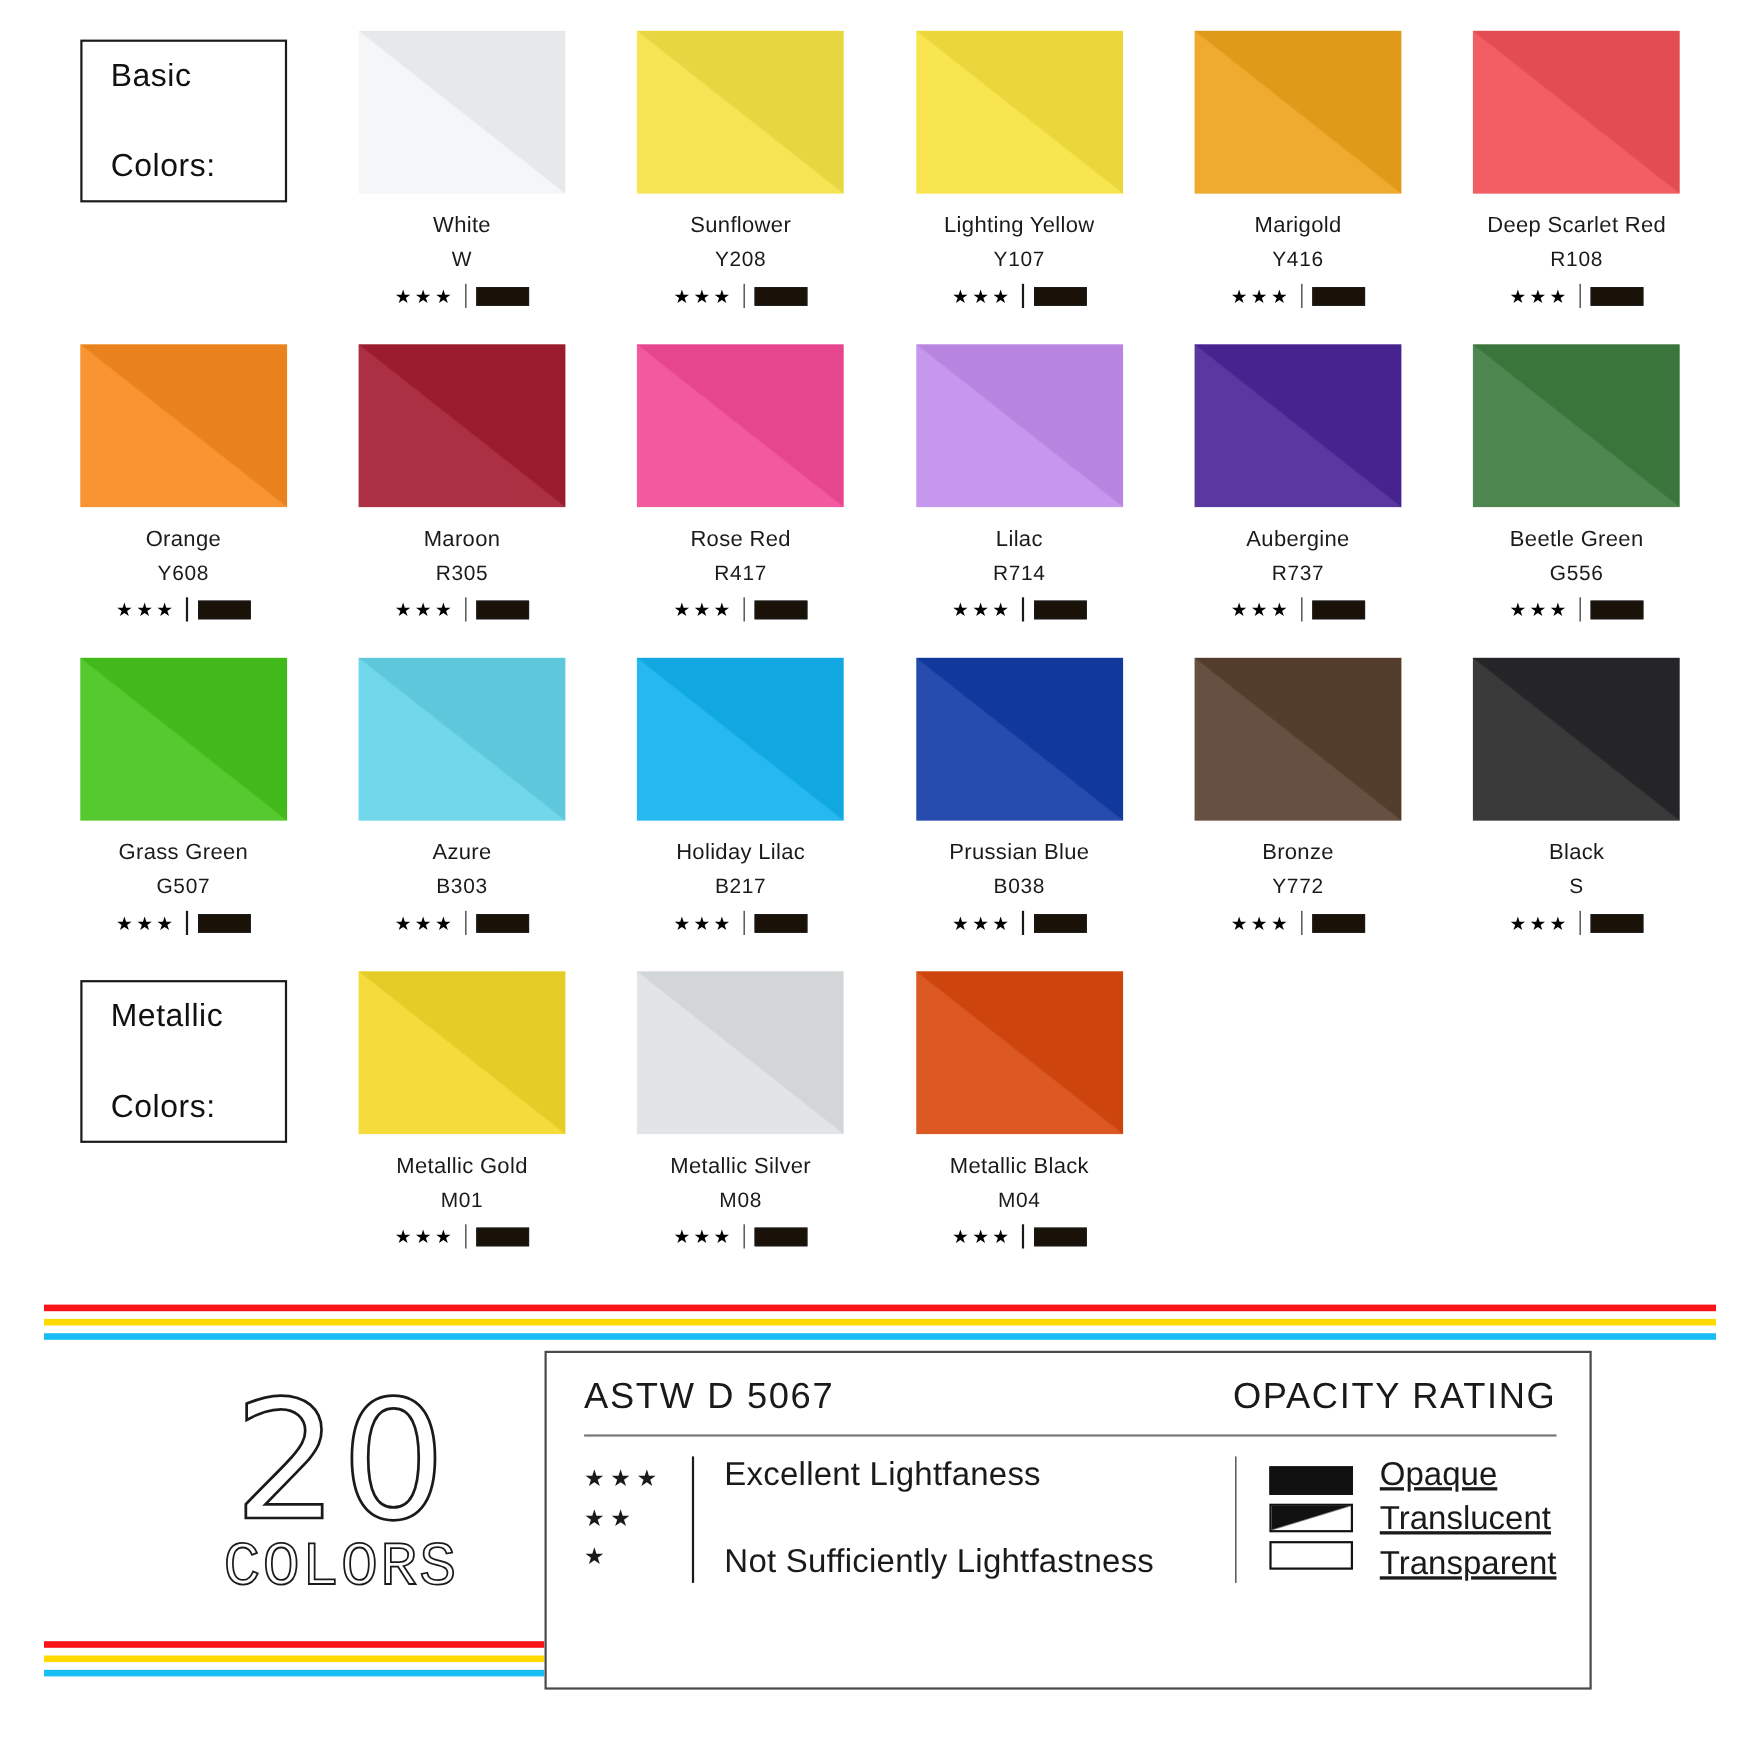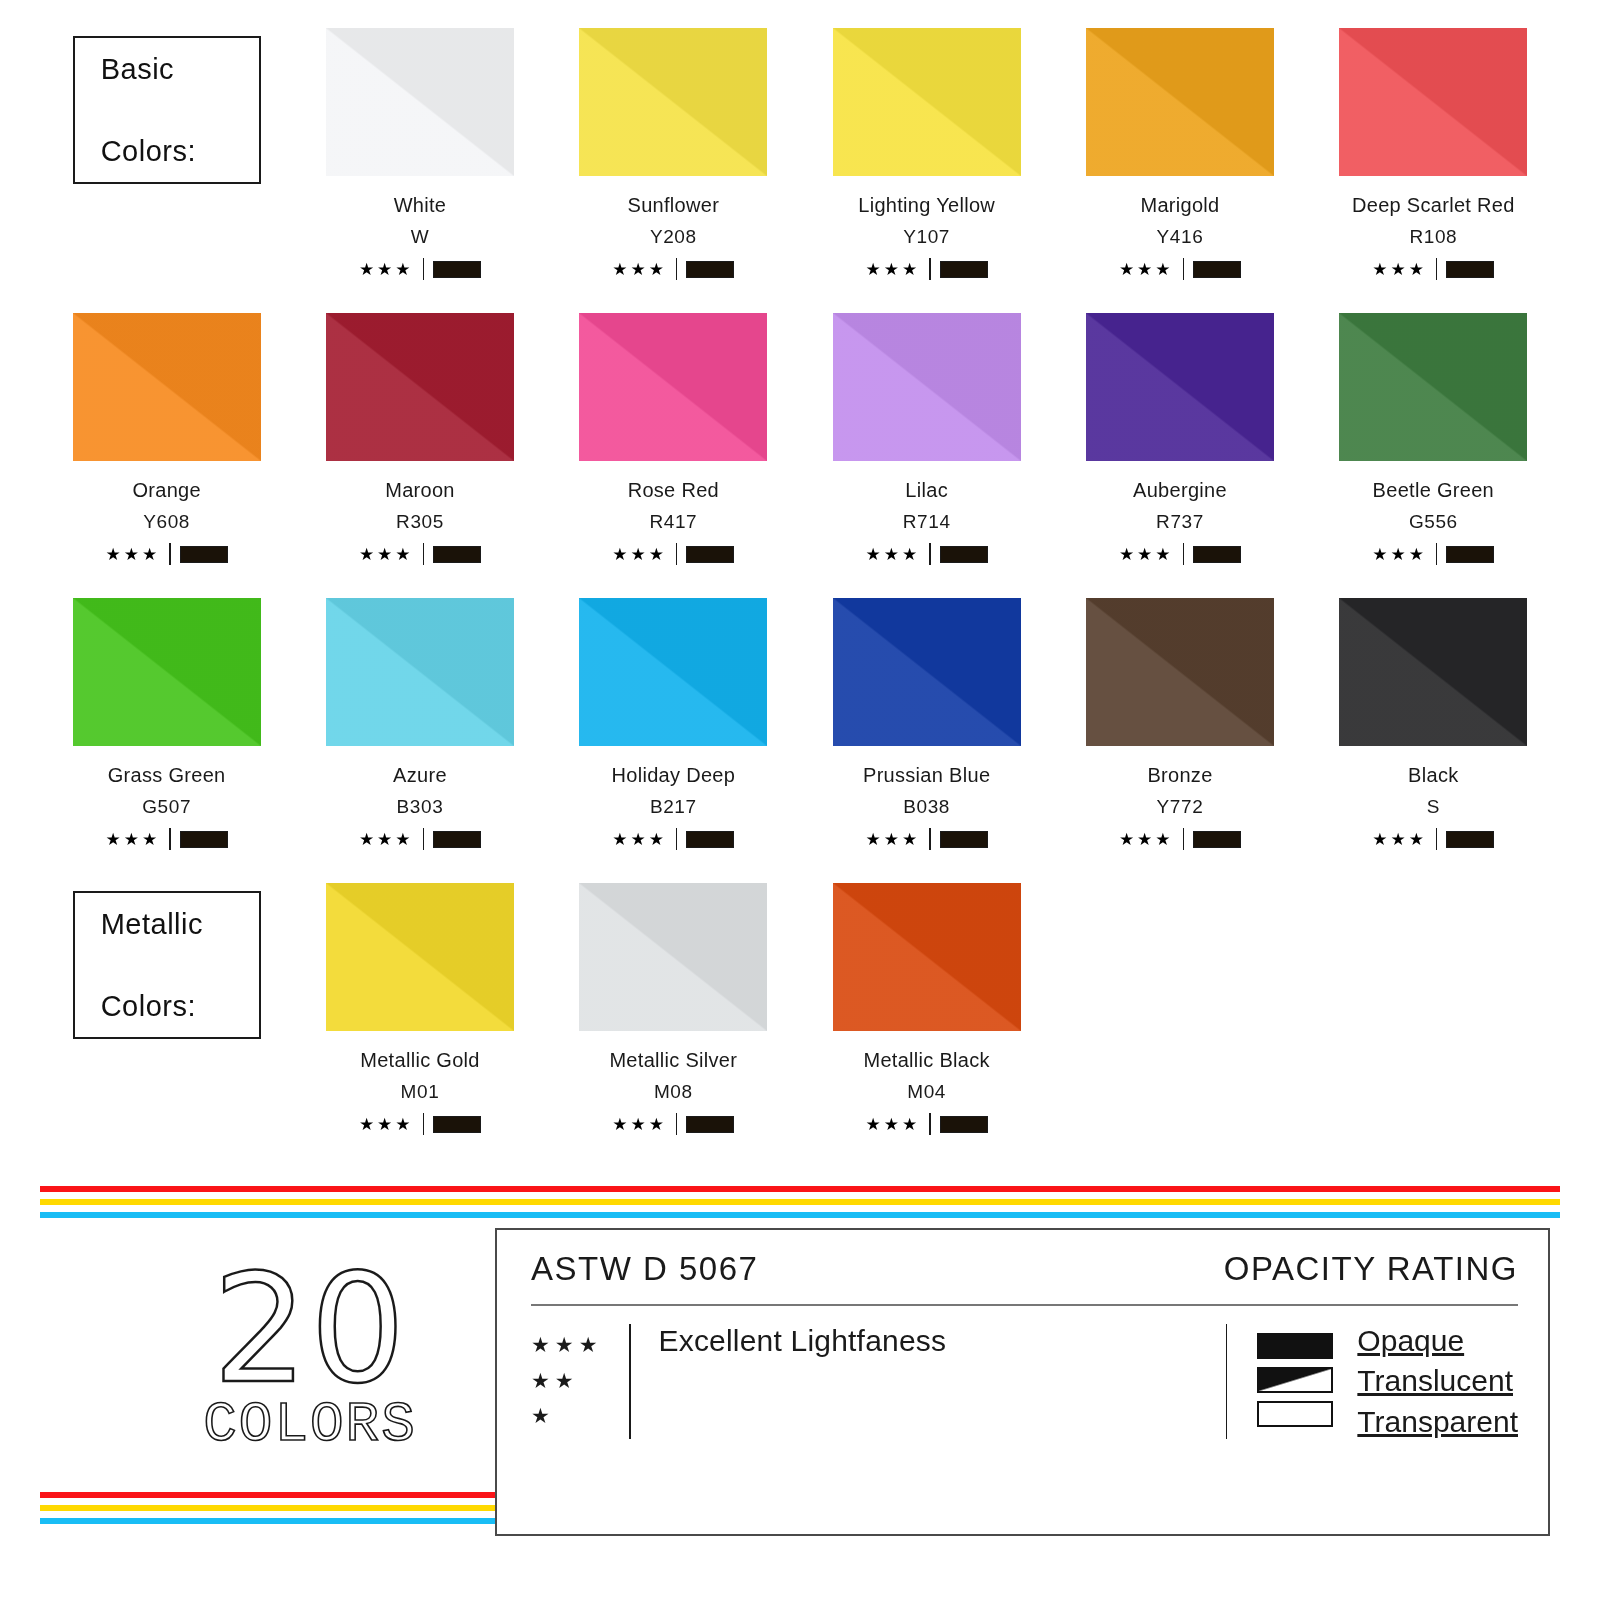--- a/index.html
+++ b/index.html
@@ -119,21 +119,21 @@
     color: transparent;
     -webkit-text-stroke: 1.6px #1a1a1a;
     margin-top: -8px;
     font-family: Liberation Mono, monospace;
   }
 
   #legend {
     position: absolute;
     left: 495px;
     top: 1228px;
-    width: 1055px;
+    width: 952px;
     height: 308px;
     border: 2.5px solid #4a4a4a;
     background: #fff;
     padding: 20px 30px 16px 34px;
   }
   .legend-head {
     display: flex;
     justify-content: space-between;
     align-items: baseline;
   }
@@ -366,21 +366,21 @@
           <div class="divider-v"></div>
           <div class="chip opaque"></div>
         </div>
       </div>
     </div>
     <div class="cell">
       <div class="swatch" style="background: rgb(18, 178, 238);">
         <div class="diag" style="background: linear-gradient(to left bottom, rgba(0, 0, 0, 0.055) 0%, rgba(0, 0, 0, 0.055) 49.6%, rgba(255, 255, 255, 0.086) 50.4%, rgba(255, 255, 255, 0.086) 100%);"></div>
       </div>
       <div class="meta">
-        <div class="cname">Holiday Deep</div>
+        <div class="cname">Holiday Lilac</div>
         <div class="ccode">B217</div>
         <div class="rating">
           <div class="stars">★★★</div>
           <div class="divider-v"></div>
           <div class="chip opaque"></div>
         </div>
       </div>
     </div>
     <div class="cell">
       <div class="swatch" style="background: rgb(18, 59, 166);">
@@ -502,20 +502,21 @@
   <div class="legend-body">
     <div class="lf-block">
       <div class="lf-stars" id="lf-stars">
           <div>★★★</div>
           <div>★★</div>
           <div>★</div>
         </div>
       <div class="lf-sep"></div>
       <div class="lf-texts" id="lf-texts">
           <div>Excellent Lightfaness</div>
+          <div>Not Sufficiently Lightfastness</div>
         </div>
     </div>
     <div class="op-block">
       <div class="op-sep"></div>
       <div class="op-icons" id="op-icons">
           <div>
             <div class="opbox full"></div>
           </div>
           <div>
             <div class="opbox half"></div>

